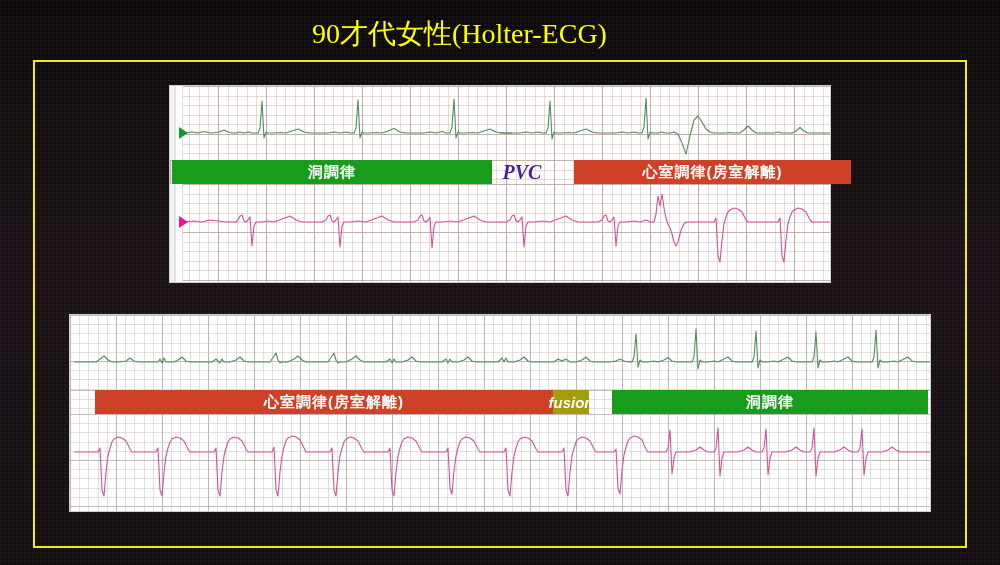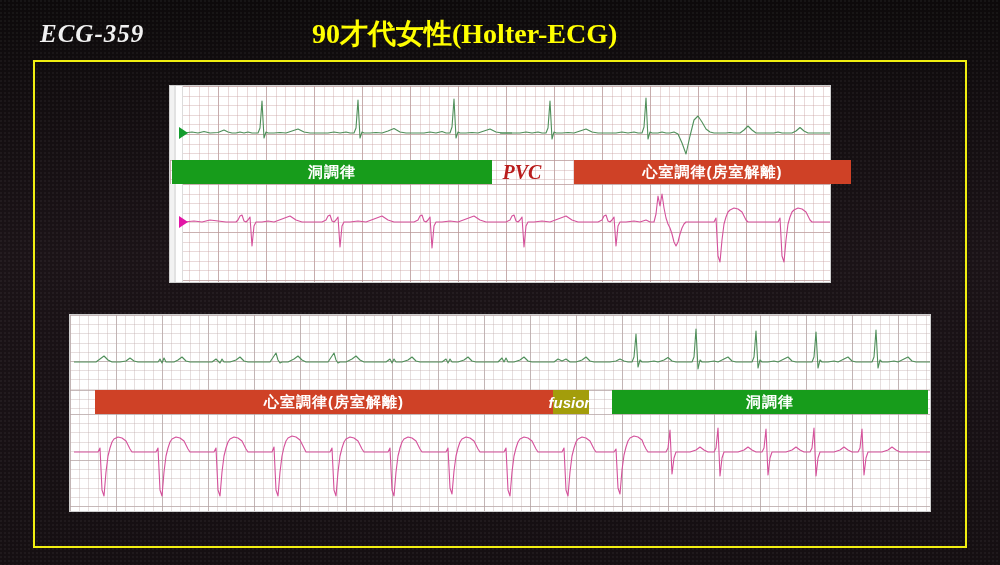--- a/index.html
+++ b/index.html
@@ -25,21 +25,21 @@
   .hdr-code{
     position:absolute;left:40px;top:20px;
     font-family:"Liberation Serif",serif;
     font-style:italic;font-weight:bold;
     font-size:25px;letter-spacing:1px;color:#f2f2f2;
     white-space:nowrap;
   }
   .hdr-title{
     position:absolute;left:312px;top:15px;
     font-family:"Liberation Serif",serif;
-    font-weight:bold;
+    font-weight:normal;
     font-size:28px;color:#ffff00;
     white-space:nowrap;
     letter-spacing:0px;
   }
 
   
   #yellow-frame{
     position:absolute;left:33px;top:60px;
     width:934px;height:488px;
     border:2px solid #f0ee10;
@@ -85,31 +85,30 @@
     color:#ffffff;font-weight:bold;font-size:15px;
     font-family:"Liberation Sans",sans-serif;
     letter-spacing:1px;white-space:nowrap;
   }
   .bar.green{background:#179c1b;}
   .bar.red{background:#cf4126;margin-left:23px;}
   .bar.olive{background:#a39d0b;font-style:italic;font-size:15px;letter-spacing:0;}
   .pvc-label{
     position:absolute;display:flex;align-items:center;justify-content:center;
     font-family:"Liberation Serif",serif;font-style:italic;font-weight:bold;
-    font-size:20px;color:#b91c1c;letter-spacing:0px;white-space:nowrap;
+    font-size:20px;color:#4c1d95;letter-spacing:0px;white-space:nowrap;
   }
 </style>
 </head>
 <body>
 
 <div id="bg-texture"></div>
 
 <div id="slide">
 
-  <div class="hdr-code">ECG-359</div>
   <div class="hdr-title">90才代女性(Holter-ECG)</div>
 
   <div id="yellow-frame"></div>
 
   <div class="ecg-panel" id="panel-upper" style="left:170px;top:86px;width:660px;height:196px;">
 
     <div class="strip" style="height:74px;">
       <div class="grid"></div>
       <div class="leftrail"></div>
       <svg class="trace" viewBox="0 0 660 74" preserveAspectRatio="none">

